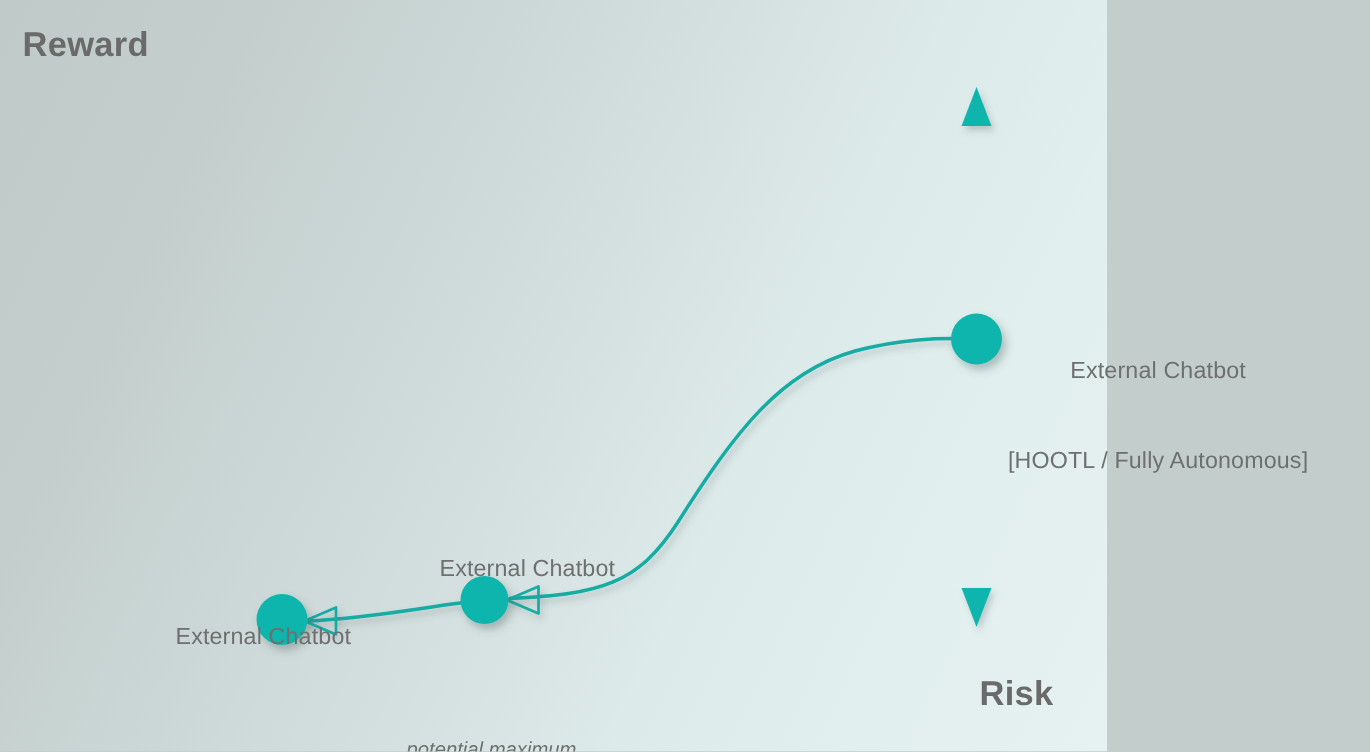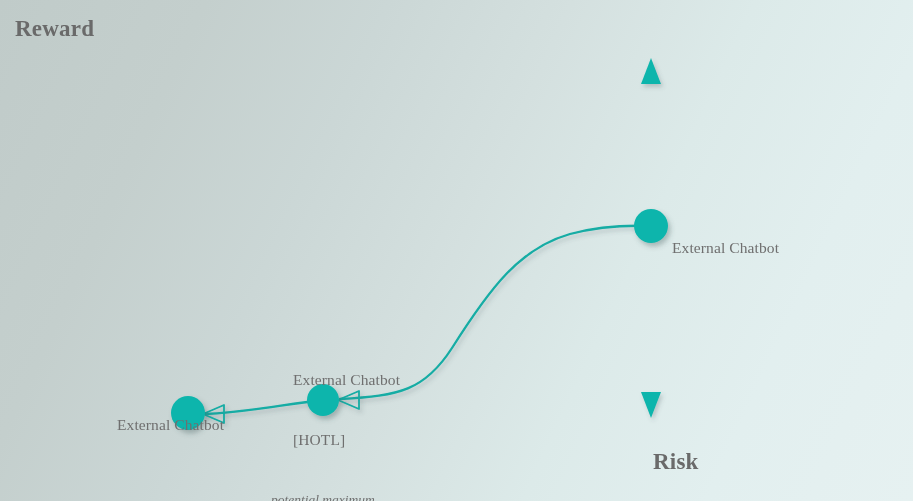--- a/index.html
+++ b/index.html
@@ -8,47 +8,47 @@
   }
   body {
     width: 913px;
     height: 501px;
     overflow: hidden;
     font-family: "Liberation Sans", sans-serif;
     background: #c3ceccff;
   }
   #canvas {
     position: relative;
-    width: 913px;
+    width: 738px;
     height: 501px;
     background:
       linear-gradient(115deg,
         #c0cbc9 0%,
         #c4cfcd 18%,
         #cbd7d6 34%,
         #d4e0df 50%,
         #dceae9 66%,
         #e2efef 82%,
         #e6f1f1 100%);
-    font-family: Liberation Serif, serif;
   }
   #diagram {
     position: absolute;
     left: 0;
     top: 0;
     width: 913px;
     height: 501px;
   }
   .lbl {
     position: absolute;
     color: #6f6f6f;
     font-size: 15.5px;
     line-height: 20px;
     white-space: pre;
     letter-spacing: 0.1px;
+    text-align: center;
   }
   .axis-title {
     position: absolute;
     color: #6a6a6a;
     font-weight: bold;
     font-size: 23px;
     white-space: pre;
     letter-spacing: 0.2px;
   }
   #reward-title { left: 15px; top: 16px; }
@@ -136,25 +136,25 @@
   <div class="axis-title" id="reward-title">Reward</div>
 
   <div class="axis-title" id="risk-title">Risk</div>
 
   <div class="lbl" id="label-hitl">
     <div>External Chatbot</div>
   </div>
 
   <div class="lbl" id="label-hotl">
     <div>External Chatbot</div>
-    <div>[HOTL]</div>
   </div>
 
   <div class="lbl" id="label-hootl">
     <div>External Chatbot</div>
+    <div>[HOOTL / Fully Autonomous]</div>
   </div>
 
   <div class="caption" id="caption-tolerance">
     <div>potential maximum</div>
     
   </div>
 
 </div>
 
 </body></html>

